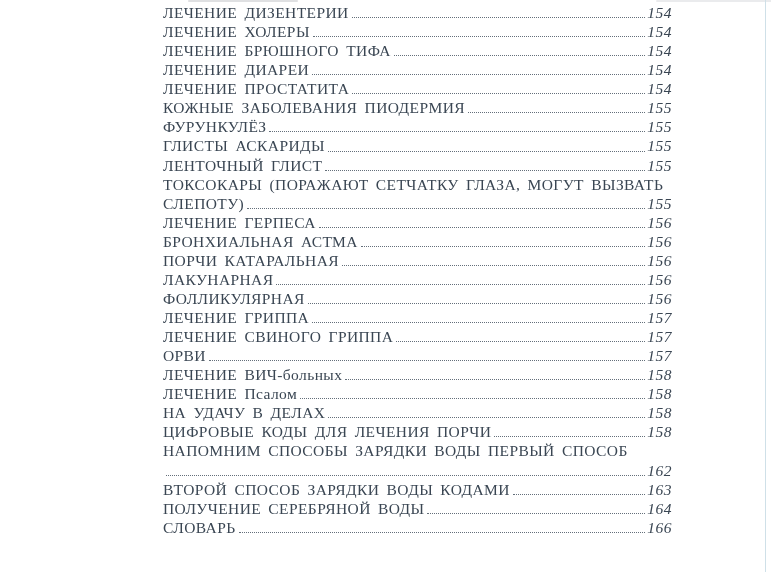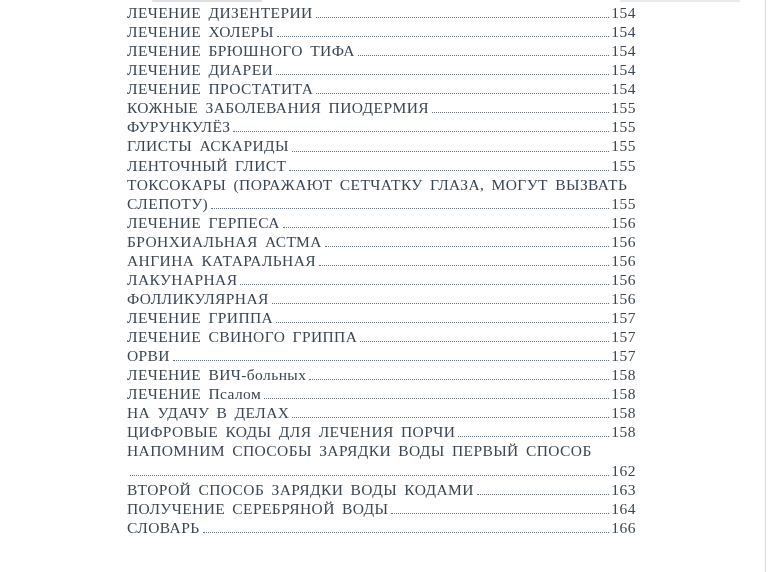--- a/index.html
+++ b/index.html
@@ -8,21 +8,21 @@
     --edge:#cfe0e8;
   }
   html,body{margin:0;padding:0;}
   body{
     width:771px;height:572px;
     background:#ffffff;
     overflow:hidden;
     position:relative;
     font-family:"Liberation Serif", serif;
   }
-  .page{position:absolute;inset:0;}
+  .page{position:absolute;inset:0;margin-left:36px;}
   .toc{
     position:absolute;
     left:127px;top:3px;
     width:509px;
     margin:0;padding:0;
     list-style:none;
   }
   .row{
     display:flex;
     align-items:baseline;
@@ -40,20 +40,21 @@
     min-width:6px;
     border-bottom:1.6px dotted var(--dot);
     align-self:flex-end;
     margin:0 2px 4px 3px;
     opacity:.85;
   }
   .pagenum{
     flex:0 0 auto;
     letter-spacing:0.5px;
     word-spacing:normal;
+    font-style:italic;
   }
   .row.mixed{
     letter-spacing:0;
     word-spacing:1px;
   }
   .page-edge-line{
     position:absolute;
     top:0;bottom:0;
     right:5px;
     width:1px;
@@ -134,21 +135,21 @@
     <span class="label">ЛЕЧЕНИЕ ГЕРПЕСА</span>
     <span class="leader"></span>
     <span class="pagenum">156</span>
   </li>
       <li class="row">
     <span class="label">БРОНХИАЛЬНАЯ АСТМА</span>
     <span class="leader"></span>
     <span class="pagenum">156</span>
   </li>
       <li class="row">
-    <span class="label">АНГИНА КАТАРАЛЬНАЯ</span>
+    <span class="label">ПОРЧИ КАТАРАЛЬНАЯ</span>
     <span class="leader"></span>
     <span class="pagenum">156</span>
   </li>
       <li class="row">
     <span class="label">ЛАКУНАРНАЯ</span>
     <span class="leader"></span>
     <span class="pagenum">156</span>
   </li>
       <li class="row">
     <span class="label">ФОЛЛИКУЛЯРНАЯ</span>

